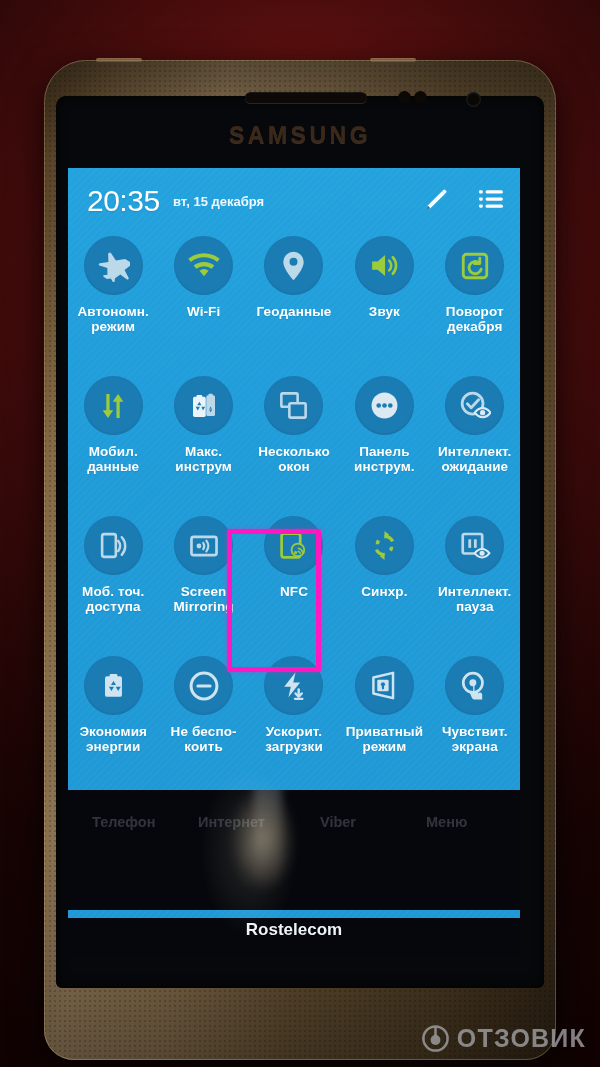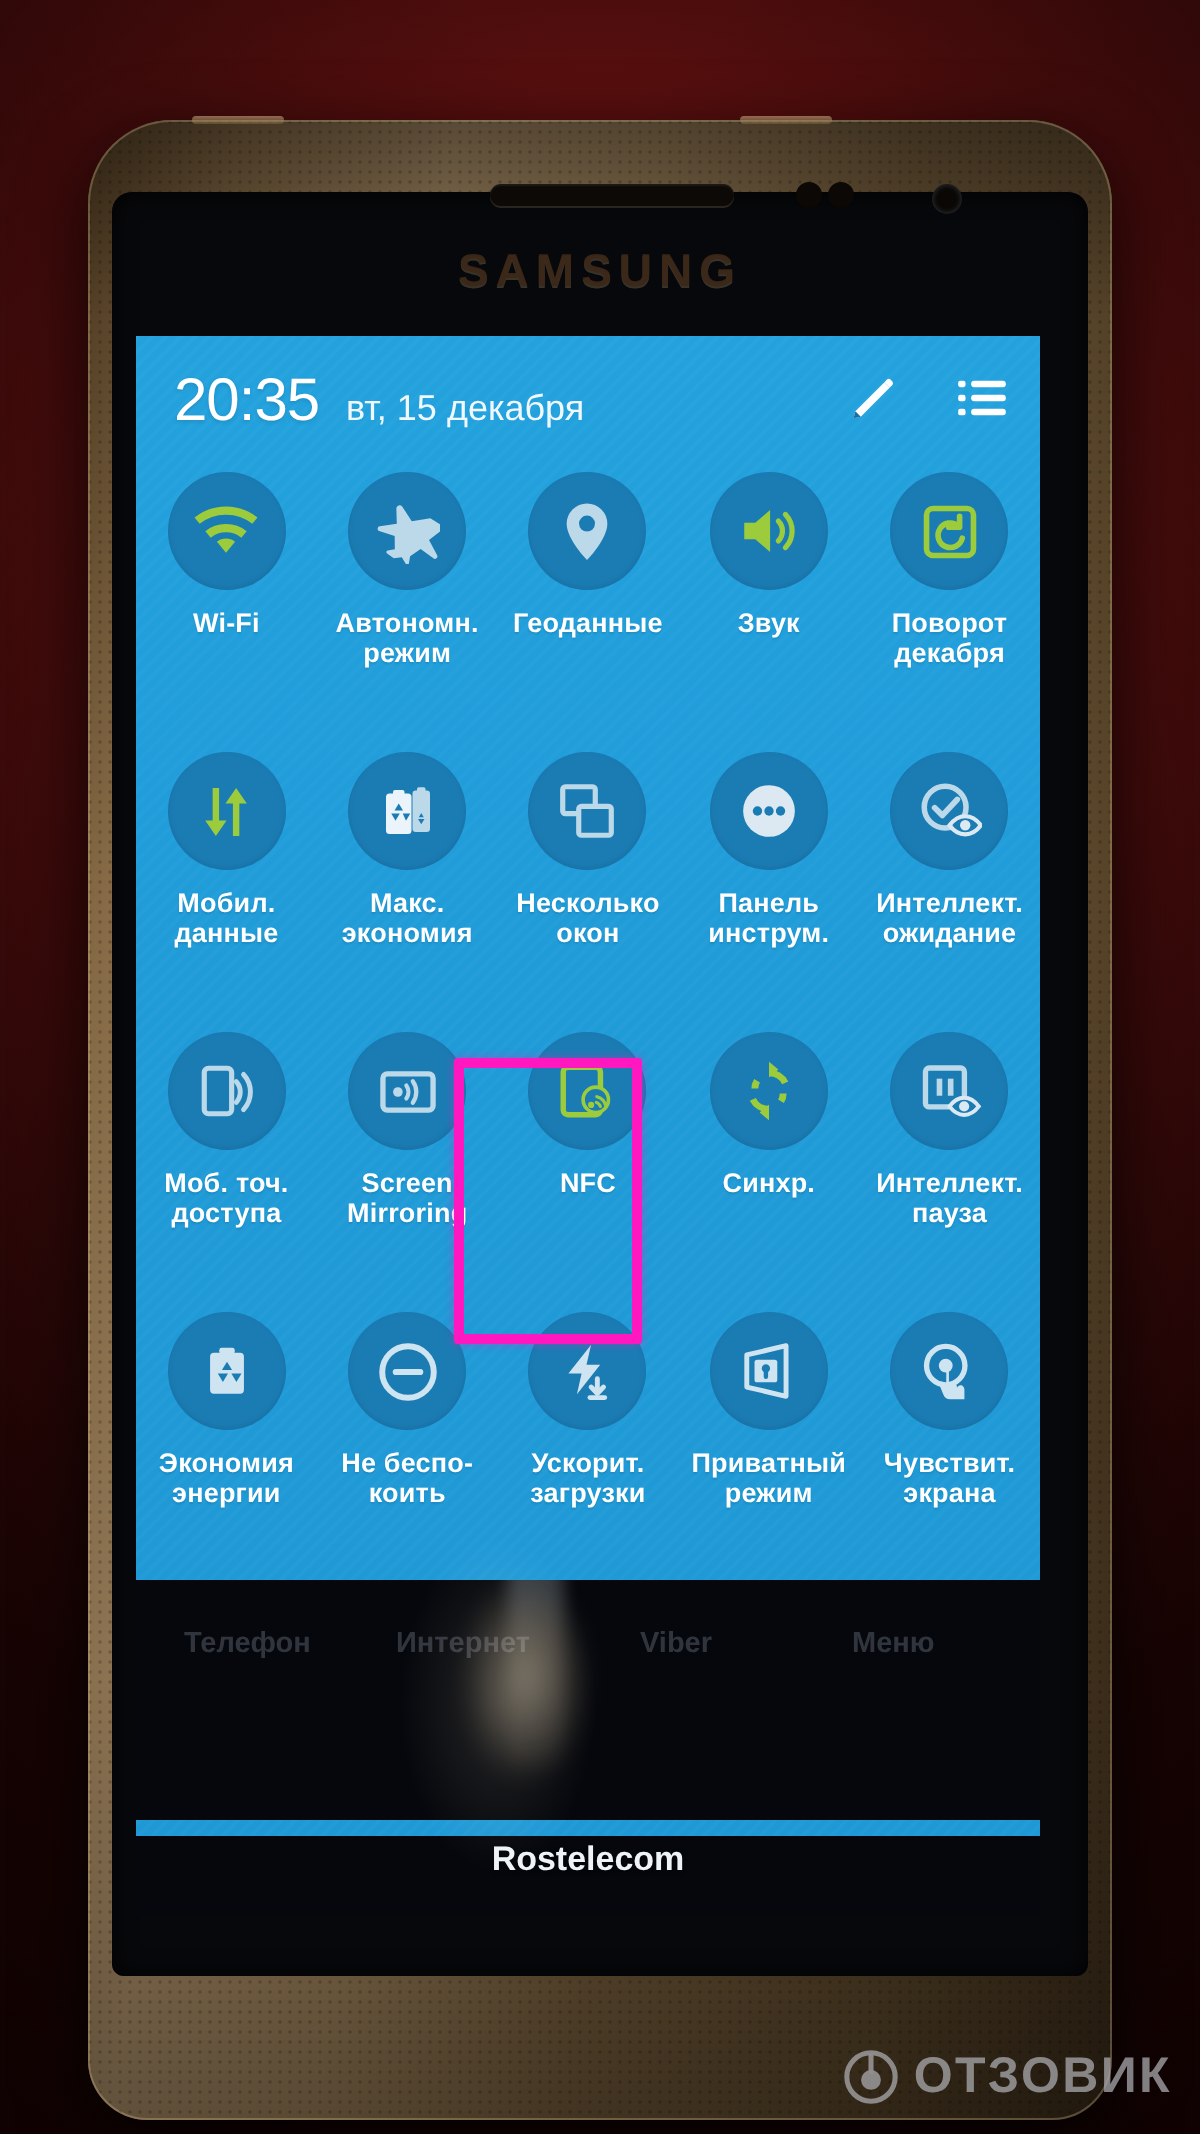--- a/index.html
+++ b/index.html
@@ -94,21 +94,21 @@
   }
 
   .qs-head{position:absolute;left:0;top:0;width:452px;height:62px;}
   .clock{
     position:absolute;left:19px;top:16px;
     font-size:30px;font-weight:400;color:#ffffff;letter-spacing:-0.5px;
     text-shadow:0 1px 2px rgba(0,0,0,.12);
   }
   .date{
     position:absolute;left:105px;top:26px;
-    font-size:18px;font-weight:400;color:#f0f8fd;
+    font-size:13px;font-weight:700;color:#f0f8fd;
   }
   .head-icons{position:absolute;right:16px;top:18px;display:flex;gap:28px;align-items:center;}
   .hicon{width:26px;height:26px;display:block;}
 
   
   .grid{
     position:absolute;left:0;top:62px;width:452px;
     display:grid;grid-template-columns:repeat(5,90.4px);
     row-gap:0;
   }
@@ -243,36 +243,36 @@
             <rect x="1" y="17" width="3.4" height="3" rx="1" fill="#ffffff"></rect>
             <rect x="7" y="17" width="16" height="3" rx="1.4" fill="#ffffff"></rect>
           </svg>
         </div>
       </div>
 
       <div class="grid">
 
         <div class="tile">
           <div class="tile-circle">
+            <svg width="33" height="33" viewBox="0 0 24 24">
+              <path d="M21.4 9.7 14.6 9 12.6 2.9a1.2 1.2 0 0 0-2.2.1L9.1 8.5 2.9 7.8a.9.9 0 0 0-.7 1.6l5 3.2-1.2 4.7-2.6-.3a.6.6 0 0 0-.5 1l1.9 2.3 2.9.4.8 2.8a.6.6 0 0 0 1.1.1l1.1-2.4 4.4-1.6 3.6 4.5a.9.9 0 0 0 1.6-.7l-1.4-6.2 5.4-2.2a1.2 1.2 0 0 0-.1-2.3z" fill="#bcd9ea" transform="rotate(-15 12 12)"></path>
+            </svg>
+          </div>
+          <div class="tile-label">Автономн. режим</div>
+        </div>
+
+        <div class="tile">
+          <div class="tile-circle">
             <svg width="34" height="34" viewBox="0 0 24 24">
               <path d="M12 19.3 15.2 15.4a5.1 5.1 0 0 0-6.4 0z" fill="#9ccc3b"></path>
               <path d="M12 12.1a8.7 8.7 0 0 1 5.4 1.9l1.9-2.3A11.6 11.6 0 0 0 12 9.2a11.6 11.6 0 0 0-7.3 2.5l1.9 2.3A8.7 8.7 0 0 1 12 12.1z" fill="#9ccc3b"></path>
               <path d="M12 5.9a14.9 14.9 0 0 1 9.3 3.2l1.8-2.2A17.8 17.8 0 0 0 12 3 17.8 17.8 0 0 0 .9 6.9l1.8 2.2A14.9 14.9 0 0 1 12 5.9z" fill="#9ccc3b"></path>
             </svg>
           </div>
           <div class="tile-label">Wi-Fi</div>
-        </div>
-
-        <div class="tile">
-          <div class="tile-circle">
-            <svg width="33" height="33" viewBox="0 0 24 24">
-              <path d="M21.4 9.7 14.6 9 12.6 2.9a1.2 1.2 0 0 0-2.2.1L9.1 8.5 2.9 7.8a.9.9 0 0 0-.7 1.6l5 3.2-1.2 4.7-2.6-.3a.6.6 0 0 0-.5 1l1.9 2.3 2.9.4.8 2.8a.6.6 0 0 0 1.1.1l1.1-2.4 4.4-1.6 3.6 4.5a.9.9 0 0 0 1.6-.7l-1.4-6.2 5.4-2.2a1.2 1.2 0 0 0-.1-2.3z" fill="#bcd9ea" transform="rotate(-15 12 12)"></path>
-            </svg>
-          </div>
-          <div class="tile-label">Автономн. режим</div>
         </div>
 
         <div class="tile">
           <div class="tile-circle">
             <svg width="33" height="33" viewBox="0 0 24 24">
               <path d="M12 2a7.4 7.4 0 0 0-7.4 7.4C4.6 15 12 22.6 12 22.6s7.4-7.6 7.4-13.2A7.4 7.4 0 0 0 12 2z" fill="#bcd9ea"></path>
               <circle cx="12" cy="9.3" r="2.9" fill="#1b7cb4"></circle>
             </svg>
           </div>
           <div class="tile-label">Геоданные</div>
@@ -317,21 +317,21 @@
               <rect x="15.6" y="2.1" width="3.4" height="2" rx=".7" fill="#bcd9ea"></rect>
               <path d="M17.3 12.4l1 1.7h-2z" fill="#1b7cb4"></path>
               <path d="M16 14.8h2.6l-1.3 2.1z" fill="#1b7cb4"></path>
               <rect x="3.2" y="4.6" width="10.2" height="16.2" rx="1.4" fill="#eaf4fa"></rect>
               <rect x="6" y="3.2" width="4.6" height="2.2" rx=".8" fill="#eaf4fa"></rect>
               <path d="M8.3 8.6 10 11.4H6.6z" fill="#1b7cb4"></path>
               <path d="M5.3 12.6h3.4l-1.7 2.9z" fill="#1b7cb4"></path>
               <path d="M9.9 12.6h3.0l-1.7 2.9z" fill="#1b7cb4"></path>
             </svg>
           </div>
-          <div class="tile-label">Макс. экономия</div>
+          <div class="tile-label">Макс. инструм</div>
         </div>
 
         <div class="tile">
           <div class="tile-circle">
             <svg width="31" height="31" viewBox="0 0 24 24">
               <rect x="2.6" y="2.6" width="12.6" height="10.4" rx="1" stroke="#bcd9ea" stroke-width="2" fill="none"></rect>
               <rect x="8.8" y="10.2" width="12.6" height="11.2" rx="1" stroke="#bcd9ea" stroke-width="2" fill="#1b7cb4"></rect>
             </svg>
           </div>
           <div class="tile-label">Несколько окон</div>

